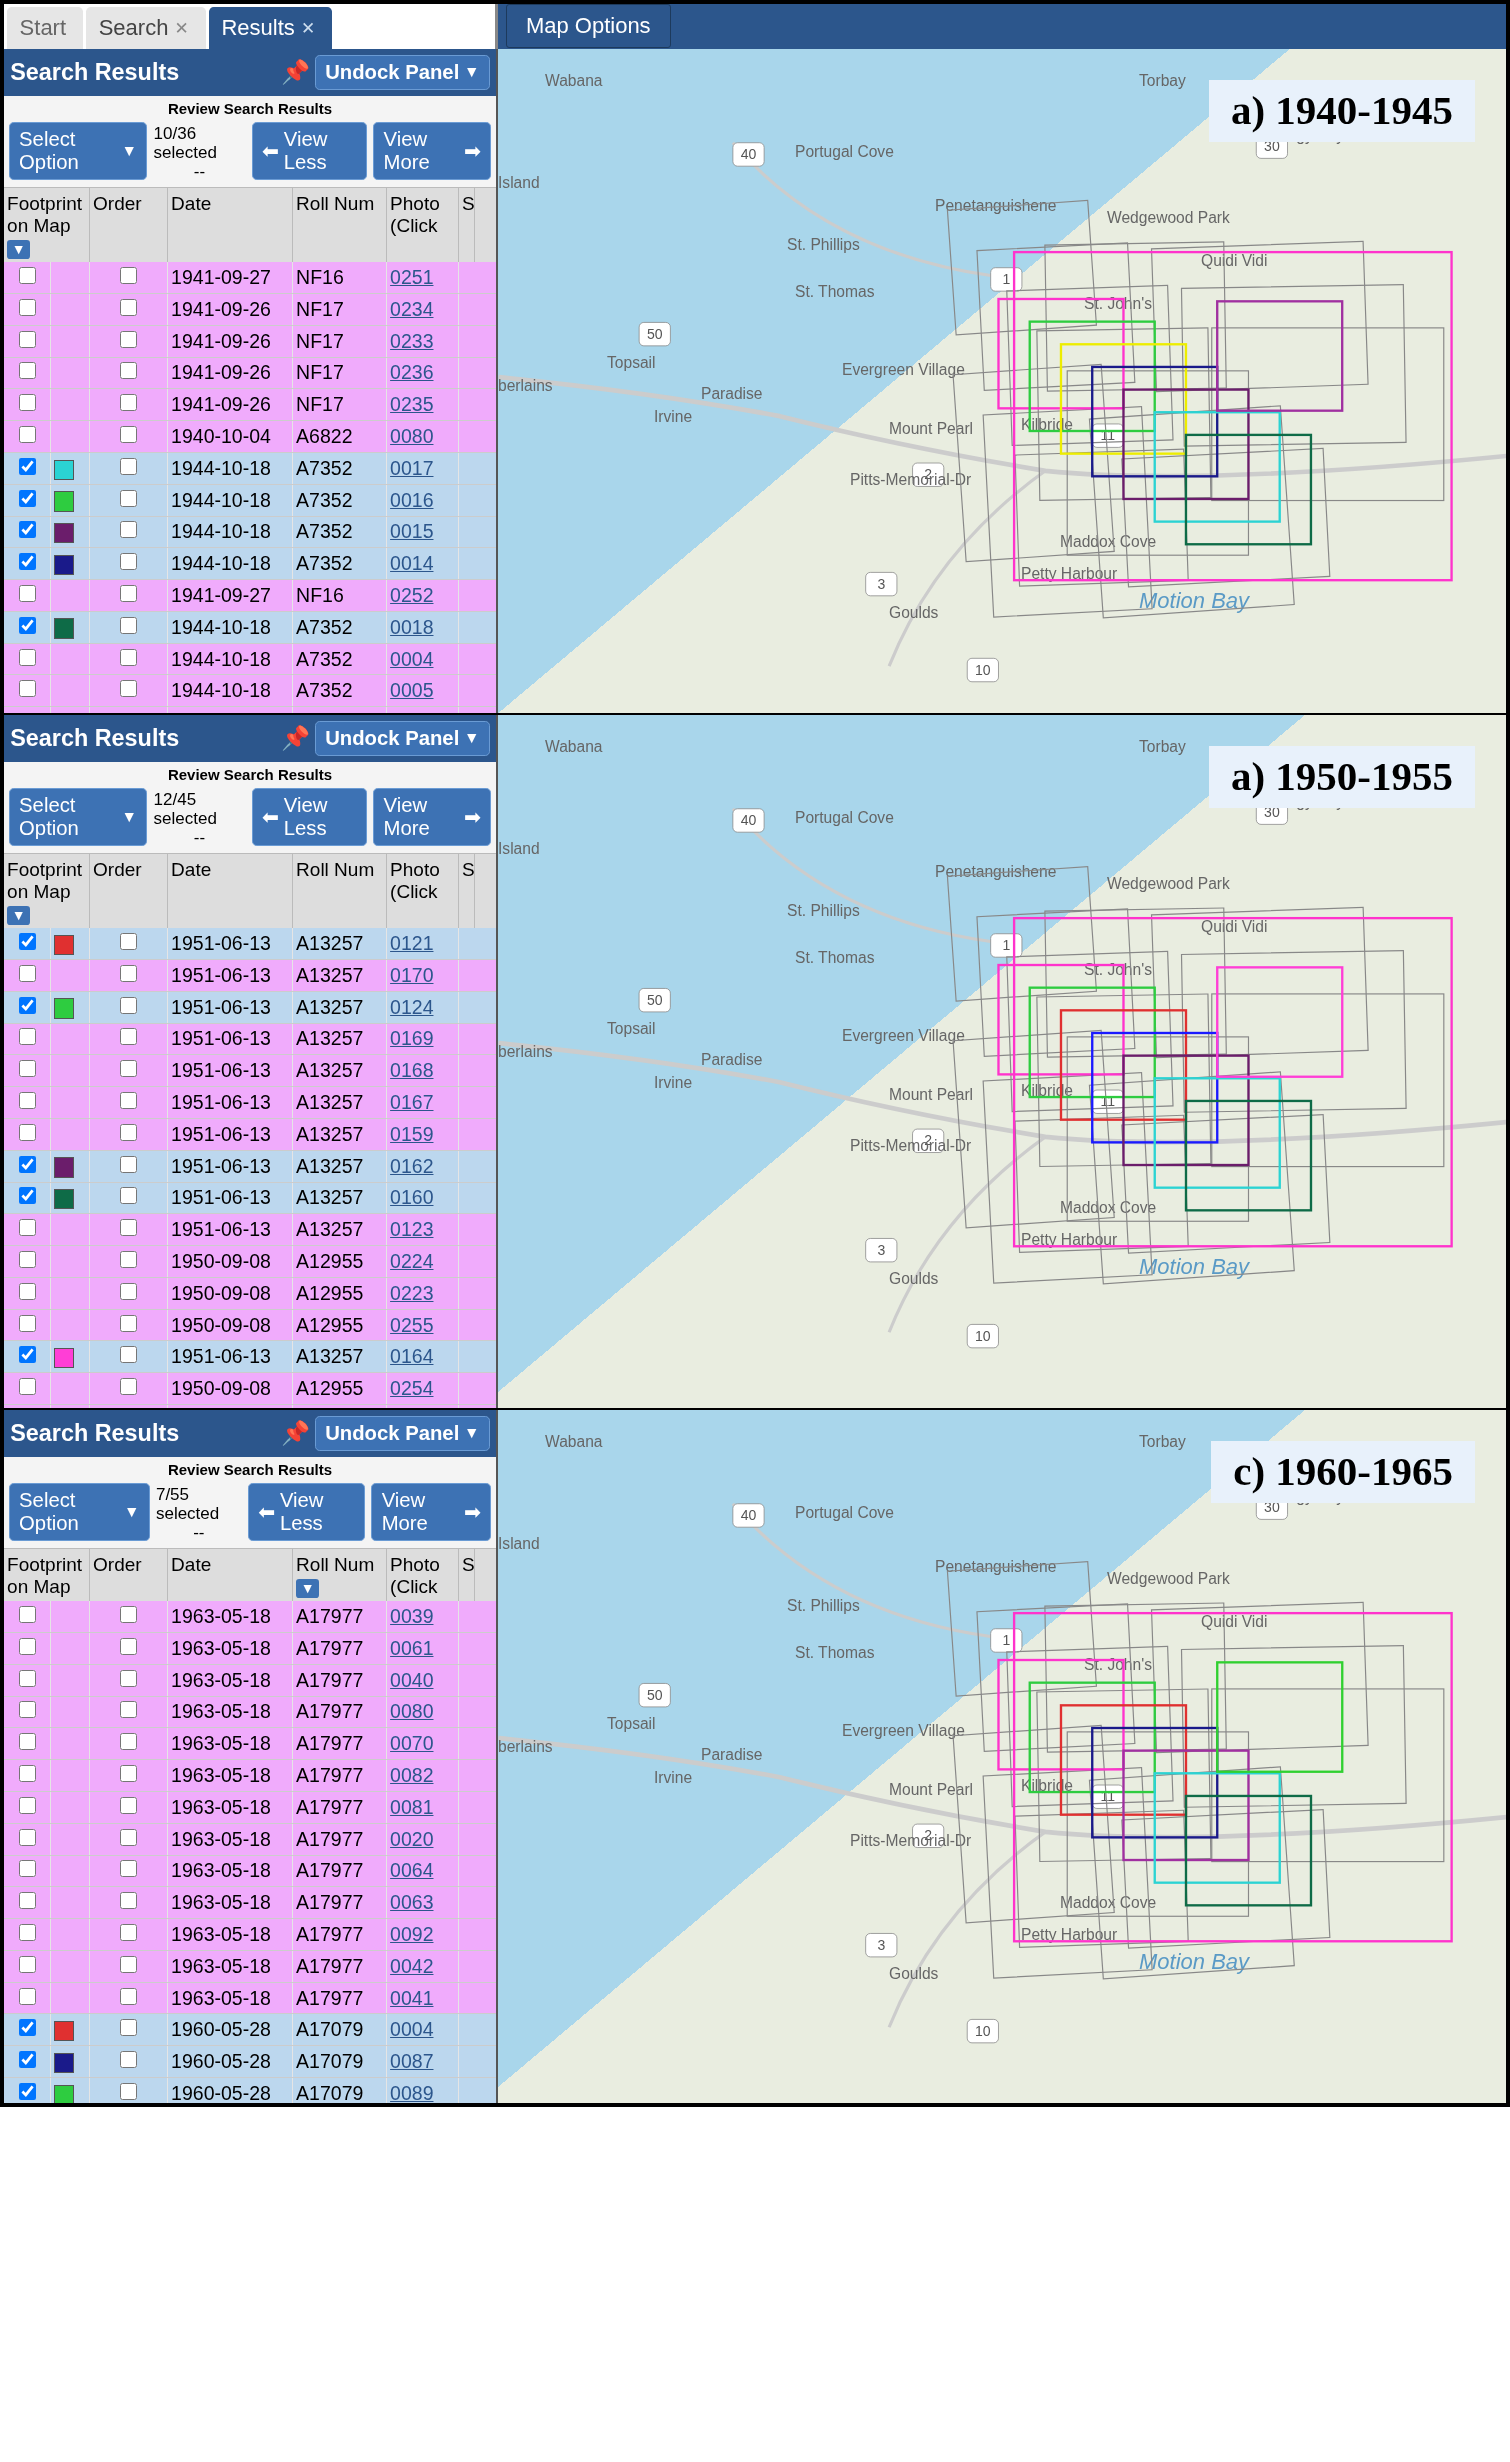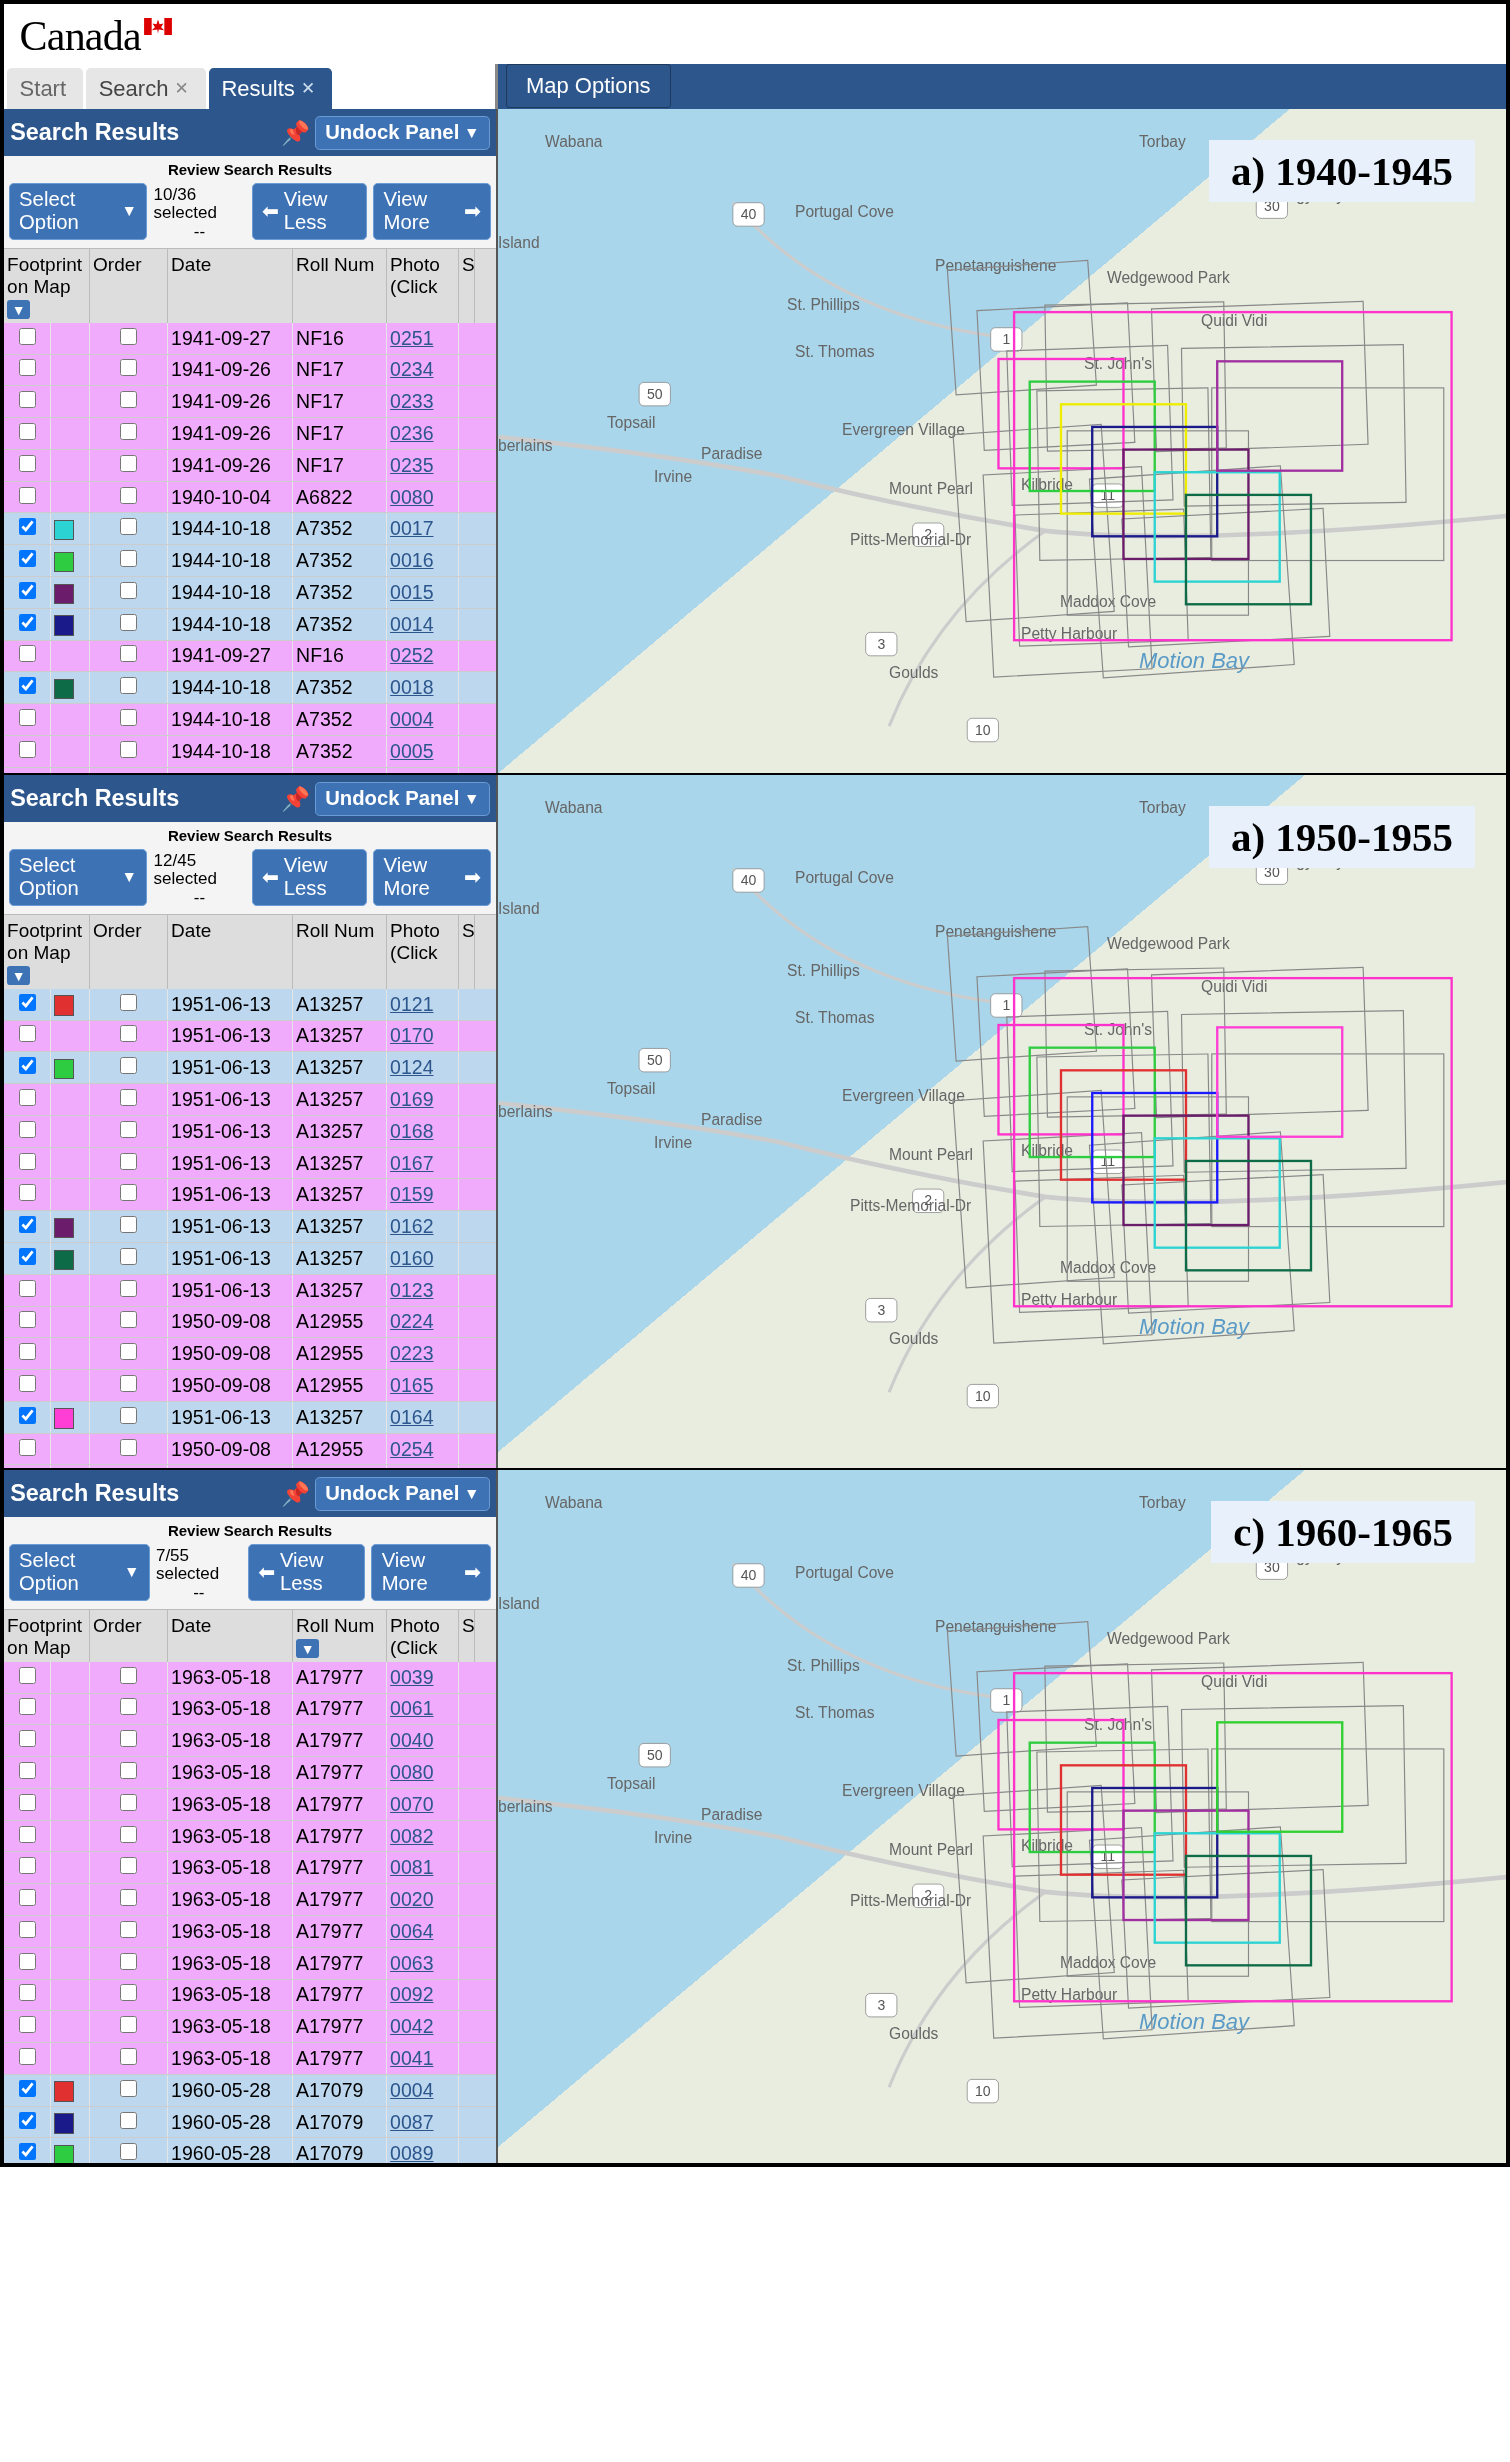--- a/index.html
+++ b/index.html
@@ -48,31 +48,20 @@
   .bay { position:absolute; font-size:22px; color:#5a9ac6; font-style:italic;margin-top:39px;}
   .footprints { position:absolute; inset:0; }
   .footprints rect { fill:none; stroke-width:3; }
   .footprints rect.thin { stroke:#888; stroke-width:1.5; }
   input[type=checkbox]{ width:17px; height:17px; }
 </style>
 </head>
 <body>
 
 <div class="outer">
-  <div class="canada-header">
-    <span class="canada-wordmark">Canada</span>
-    <span class="flag">
-      <svg width="28" height="17" viewBox="0 0 36 22">
-          <rect width="10" height="22" fill="#d00"></rect>
-          <rect x="26" width="10" height="22" fill="#d00"></rect>
-          <rect x="10" width="16" height="22" fill="#fff"></rect>
-          <path d="M18 2 L20 8 L25 7 L22 12 L26 16 L19 15 L18 20 L17 15 L10 16 L14 12 L11 7 L16 8 Z" fill="#d00"></path>
-        </svg>
-    </span>
-  </div>
 
   <div class="tabbar">
     <div class="tabbar-left">
       <div class="tab start">
           <span>Start</span>
         </div>
       <div class="tab search">
           <span>Search</span>
           <span class="close">✕</span>
         </div>
@@ -439,21 +428,21 @@
       <div>1950-09-08</div>
       <div>A12955</div>
       <div class="photo"><a href="#">0223</a></div>
     </div>
     <div class="row ">
       <div class="cb"><input type="checkbox" style=""></div>
       <div class="swatch"></div>
       <div class="cb"><input type="checkbox" style=""></div>
       <div>1950-09-08</div>
       <div>A12955</div>
-      <div class="photo"><a href="#">0165</a></div>
+      <div class="photo"><a href="#">0255</a></div>
     </div>
     <div class="row hl">
       <div class="cb"><input type="checkbox" checked="" style=""></div>
       <div class="swatch"><span style="background:#ff3ed6"></span></div>
       <div class="cb"><input type="checkbox" style=""></div>
       <div>1951-06-13</div>
       <div>A13257</div>
       <div class="photo"><a href="#">0164</a></div>
     </div>
     <div class="row ">

